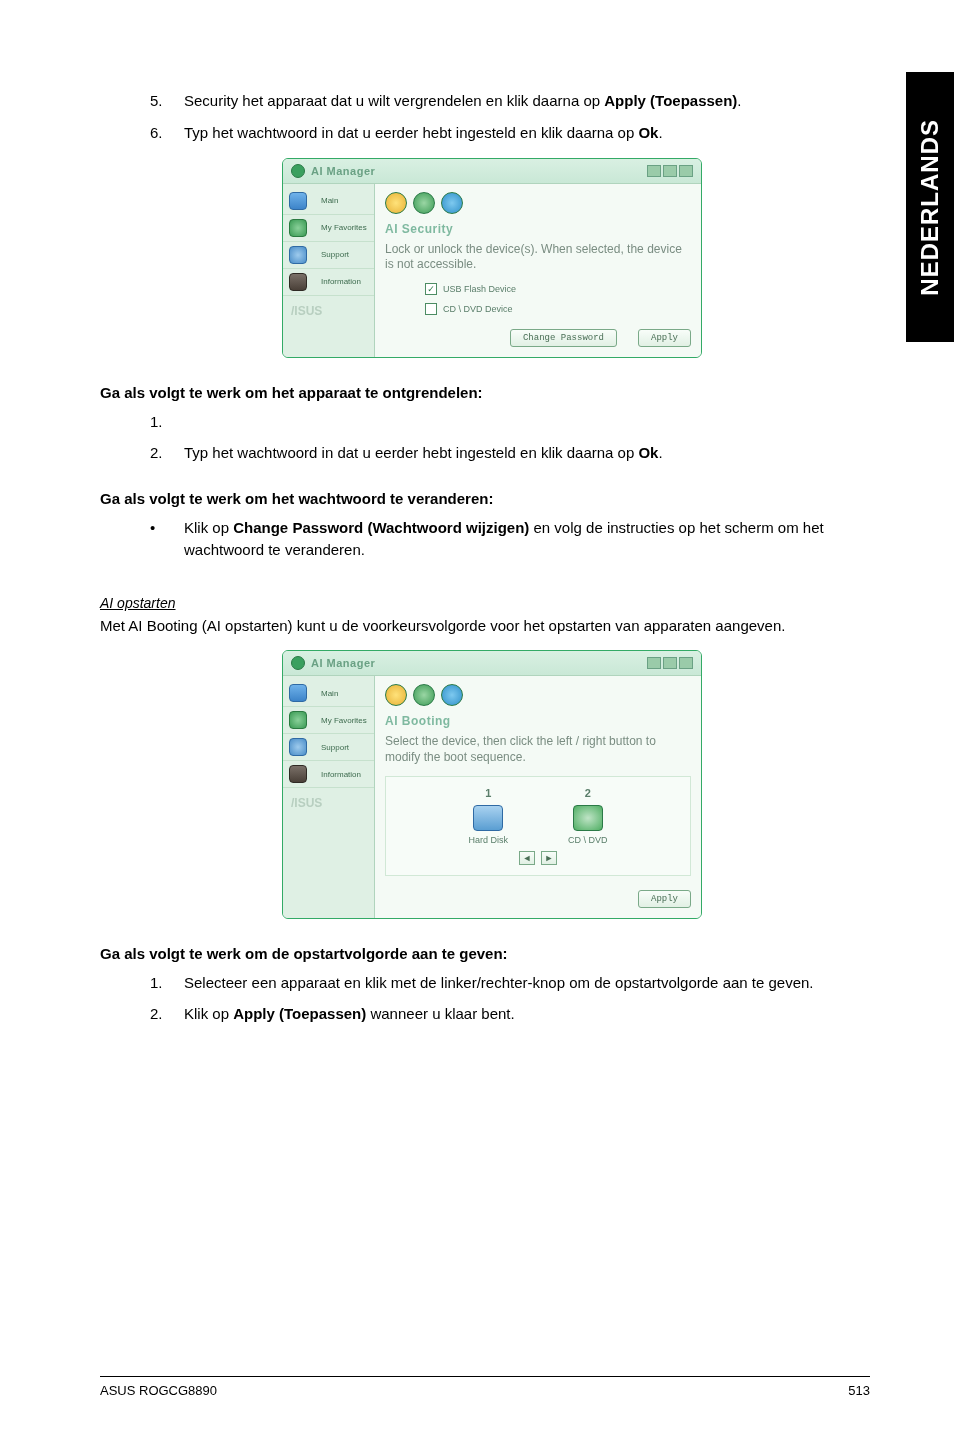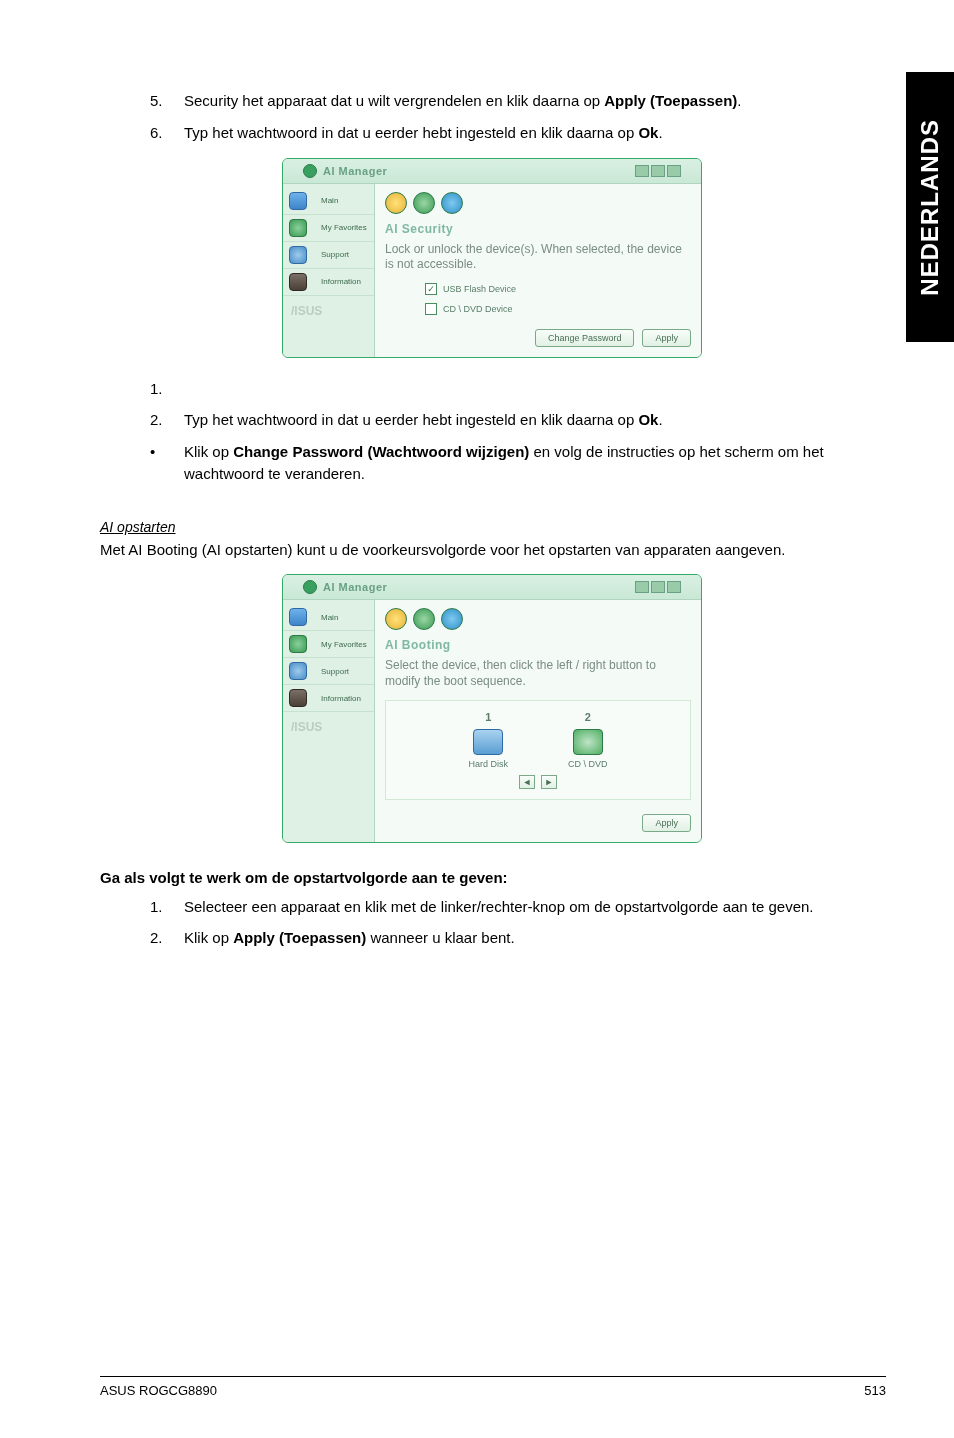--- a/index.html
+++ b/index.html
@@ -10,21 +10,21 @@
   .ol-main { list-style: none; padding-left: 50px; font-size: 15px; line-height: 1.45; }
   .ol-main li { display: flex; margin-bottom: 10px; }
   .ol-main .num { min-width: 34px; }
   .ol-main .bul { min-width: 34px; }
   .bold { font-weight: 700; }
   .section-head { font-weight: 700; font-size: 15px; margin: 26px 0 10px 0; }
   .sub-head { font-style: italic; text-decoration: underline; font-size: 14px; margin: 34px 0 4px 0; }
   .para { font-size: 15px; line-height: 1.45; margin-bottom: 10px; }
   .shot-wrap { display: flex; justify-content: center; margin: 14px 0 20px 0; }
   .shot { width: 420px; border: 1px solid #3a6; border-radius: 6px; background: #eaf3ef; font-size: 10px; color: #567; overflow: hidden; }
-  .shot-title { background: linear-gradient(#d9f0e2,#c9e8d6); padding: 5px 20px; display: flex; align-items: center; gap: 6px; border-bottom: 1px solid #b0d4bd; }
+  .shot-title { background: linear-gradient(#d9f0e2,#c9e8d6); padding: 5px 8px; display: flex; align-items: center; gap: 6px; border-bottom: 1px solid #b0d4bd; }
   .shot-title .icon { width: 14px; height: 14px; border-radius: 50%; background: #3aa05f; border: 1px solid #2b7a47; display:inline-block; }
   .shot-title .t { color:#6aa184; font-weight:700; letter-spacing:0.5px; font-size:11px; }
   .shot-title .winbtns { margin-left:auto; display:flex; gap:2px; }
   .shot-title .winbtns span { width:14px; height:12px; background:#9acba9; border:1px solid #6aa184; display:inline-block; }
   .shot-body { display:flex; }
   .shot-side { width:92px; background:#dff0e4; border-right:1px solid #b0d4bd; padding:4px 0; }
   .side-item { display:flex; align-items:center; gap:14px; padding:4px 6px; border-bottom:1px solid #c6e1cd; font-size:8px; color:#3d6b4e; }
   .side-item .ic { width:18px; height:18px; border-radius:4px; display:inline-block; }
   .ic-blue { background: linear-gradient(#6fb2ea,#3d84c9); border:1px solid #2f6aa4; }
   .ic-green { background: radial-gradient(#8ad19a,#3a9a54); border:1px solid #2b7a41; border-radius:50%; }
@@ -33,33 +33,33 @@
   .shot-main { flex:1; padding:8px 10px 10px 10px; background:#f4faf5; }
   .row-icons { display:flex; gap:6px; margin-bottom:8px; }
   .row-icons .gball { width:22px; height:22px; border-radius:50%; display:inline-block; border:1px solid #2b7a47; }
   .gball.g1 { background: radial-gradient(#ffe27a,#e6b035); }
   .gball.g2 { background: radial-gradient(#9ad6a4,#3a9a54); }
   .gball.g3 { background: radial-gradient(#7ec9ef,#2e8fc9); }
   .panel-title { color:#7fb9a0; font-weight:700; font-size:12px; margin:4px 0 6px 0; letter-spacing:0.5px; }
   .panel-desc { font-size:12px; color:#7a8d82; line-height:1.3; margin-bottom:10px; }
   .chk-row { display:flex; align-items:center; gap:6px; font-size:9px; color:#5a7e6a; margin:8px 0 4px 40px; }
   .chk { width:12px; height:12px; border:1px solid #4c8c63; background:#fff; display:inline-flex; align-items:center; justify-content:center; font-size:9px; color:#2b7a47; }
-  .btn-row { display:flex; justify-content:flex-end; gap:8px; margin-top:14px; }
+  .btn-row { display:flex; justify-content:flex-end; gap:21px; margin-top:14px;font-family:Liberation Mono, monospace; }
   .btn { padding:3px 12px; font-size:9px; border:1px solid #7aa988; border-radius:3px; background:linear-gradient(#f8fdf9,#e1f0e4); color:#4a6f56; display:inline-block; }
   .brand { padding:8px 16px 6px 8px; color:#b8cfc0; font-size:12px; font-weight:700; }
   .boot-area { background:#f7fcf8; border:1px solid #d1e8d6; padding:6px 8px 10px 8px; margin-top:4px; }
   .boot-cols { display:flex; justify-content:center; gap:60px; margin-top:4px; }
   .boot-col { text-align:center; font-size:9px; color:#5a7e6a; }
   .boot-col .n { font-weight:700; font-size:11px; margin-bottom:6px; }
   .boot-col .dev { width:30px; height:26px; margin:0 auto 4px auto; border-radius:4px; }
   .dev1 { background:linear-gradient(#a9d2f0,#5a9ed2); border:1px solid #2f6aa4; }
   .dev2 { background:radial-gradient(#bfe4c6,#4fae63); border:1px solid #2b7a47; border-radius:50%; }
   .arrows { display:flex; justify-content:center; gap:6px; margin-top:6px; }
   .arrows span { width:16px; height:14px; border:1px solid #7aa988; background:linear-gradient(#f8fdf9,#e1f0e4); display:inline-flex; align-items:center; justify-content:center; font-size:9px; color:#4a6f56; }
-  .footer { position:absolute; bottom:40px; left:100px; right:68px; border-top:1px solid #000; padding-top:6px; display:flex; justify-content:space-between; font-size:13px; }
+  .footer { position:absolute; bottom:40px; left:100px; right:84px; border-top:1px solid #000; padding-top:6px; display:flex; justify-content:space-between; font-size:13px; }
 </style>
 </head>
 <body>
 
 <div class="page">
   <div class="side-tab">
       <span>NEDERLANDS</span>
     </div>
 
   <ol class="ol-main">
@@ -126,30 +126,32 @@
             </div>
           <div class="btn-row">
             <span class="btn">Change Password</span>
             <span class="btn">Apply</span>
           </div>
         </div>
       </div>
     </div>
   </div>
 
+  <div class="section-head">Ga als volgt te werk om het apparaat te ontgrendelen:</div>
   <ol class="ol-main">
     <li>
       <span class="num">1.</span>
     </li>
     <li>
       <span class="num">2.</span>
       <span><span>Typ het wachtwoord in dat u eerder hebt ingesteld en klik daarna op </span><span class="bold">Ok</span><span>.</span></span>
     </li>
   </ol>
 
+  <div class="section-head">Ga als volgt te werk om het wachtwoord te veranderen:</div>
   <ul class="ol-main">
     <li>
       <span class="bul">•</span>
       <span><span>Klik op </span><span class="bold">Change Password (Wachtwoord wijzigen)</span><span> en volg de instructies op het scherm om het wachtwoord te veranderen.</span></span>
     </li>
   </ul>
 
   <div class="sub-head">AI opstarten</div>
   <p class="para">Met AI Booting (AI opstarten) kunt u de voorkeursvolgorde voor het opstarten van apparaten aangeven.</p>
 

